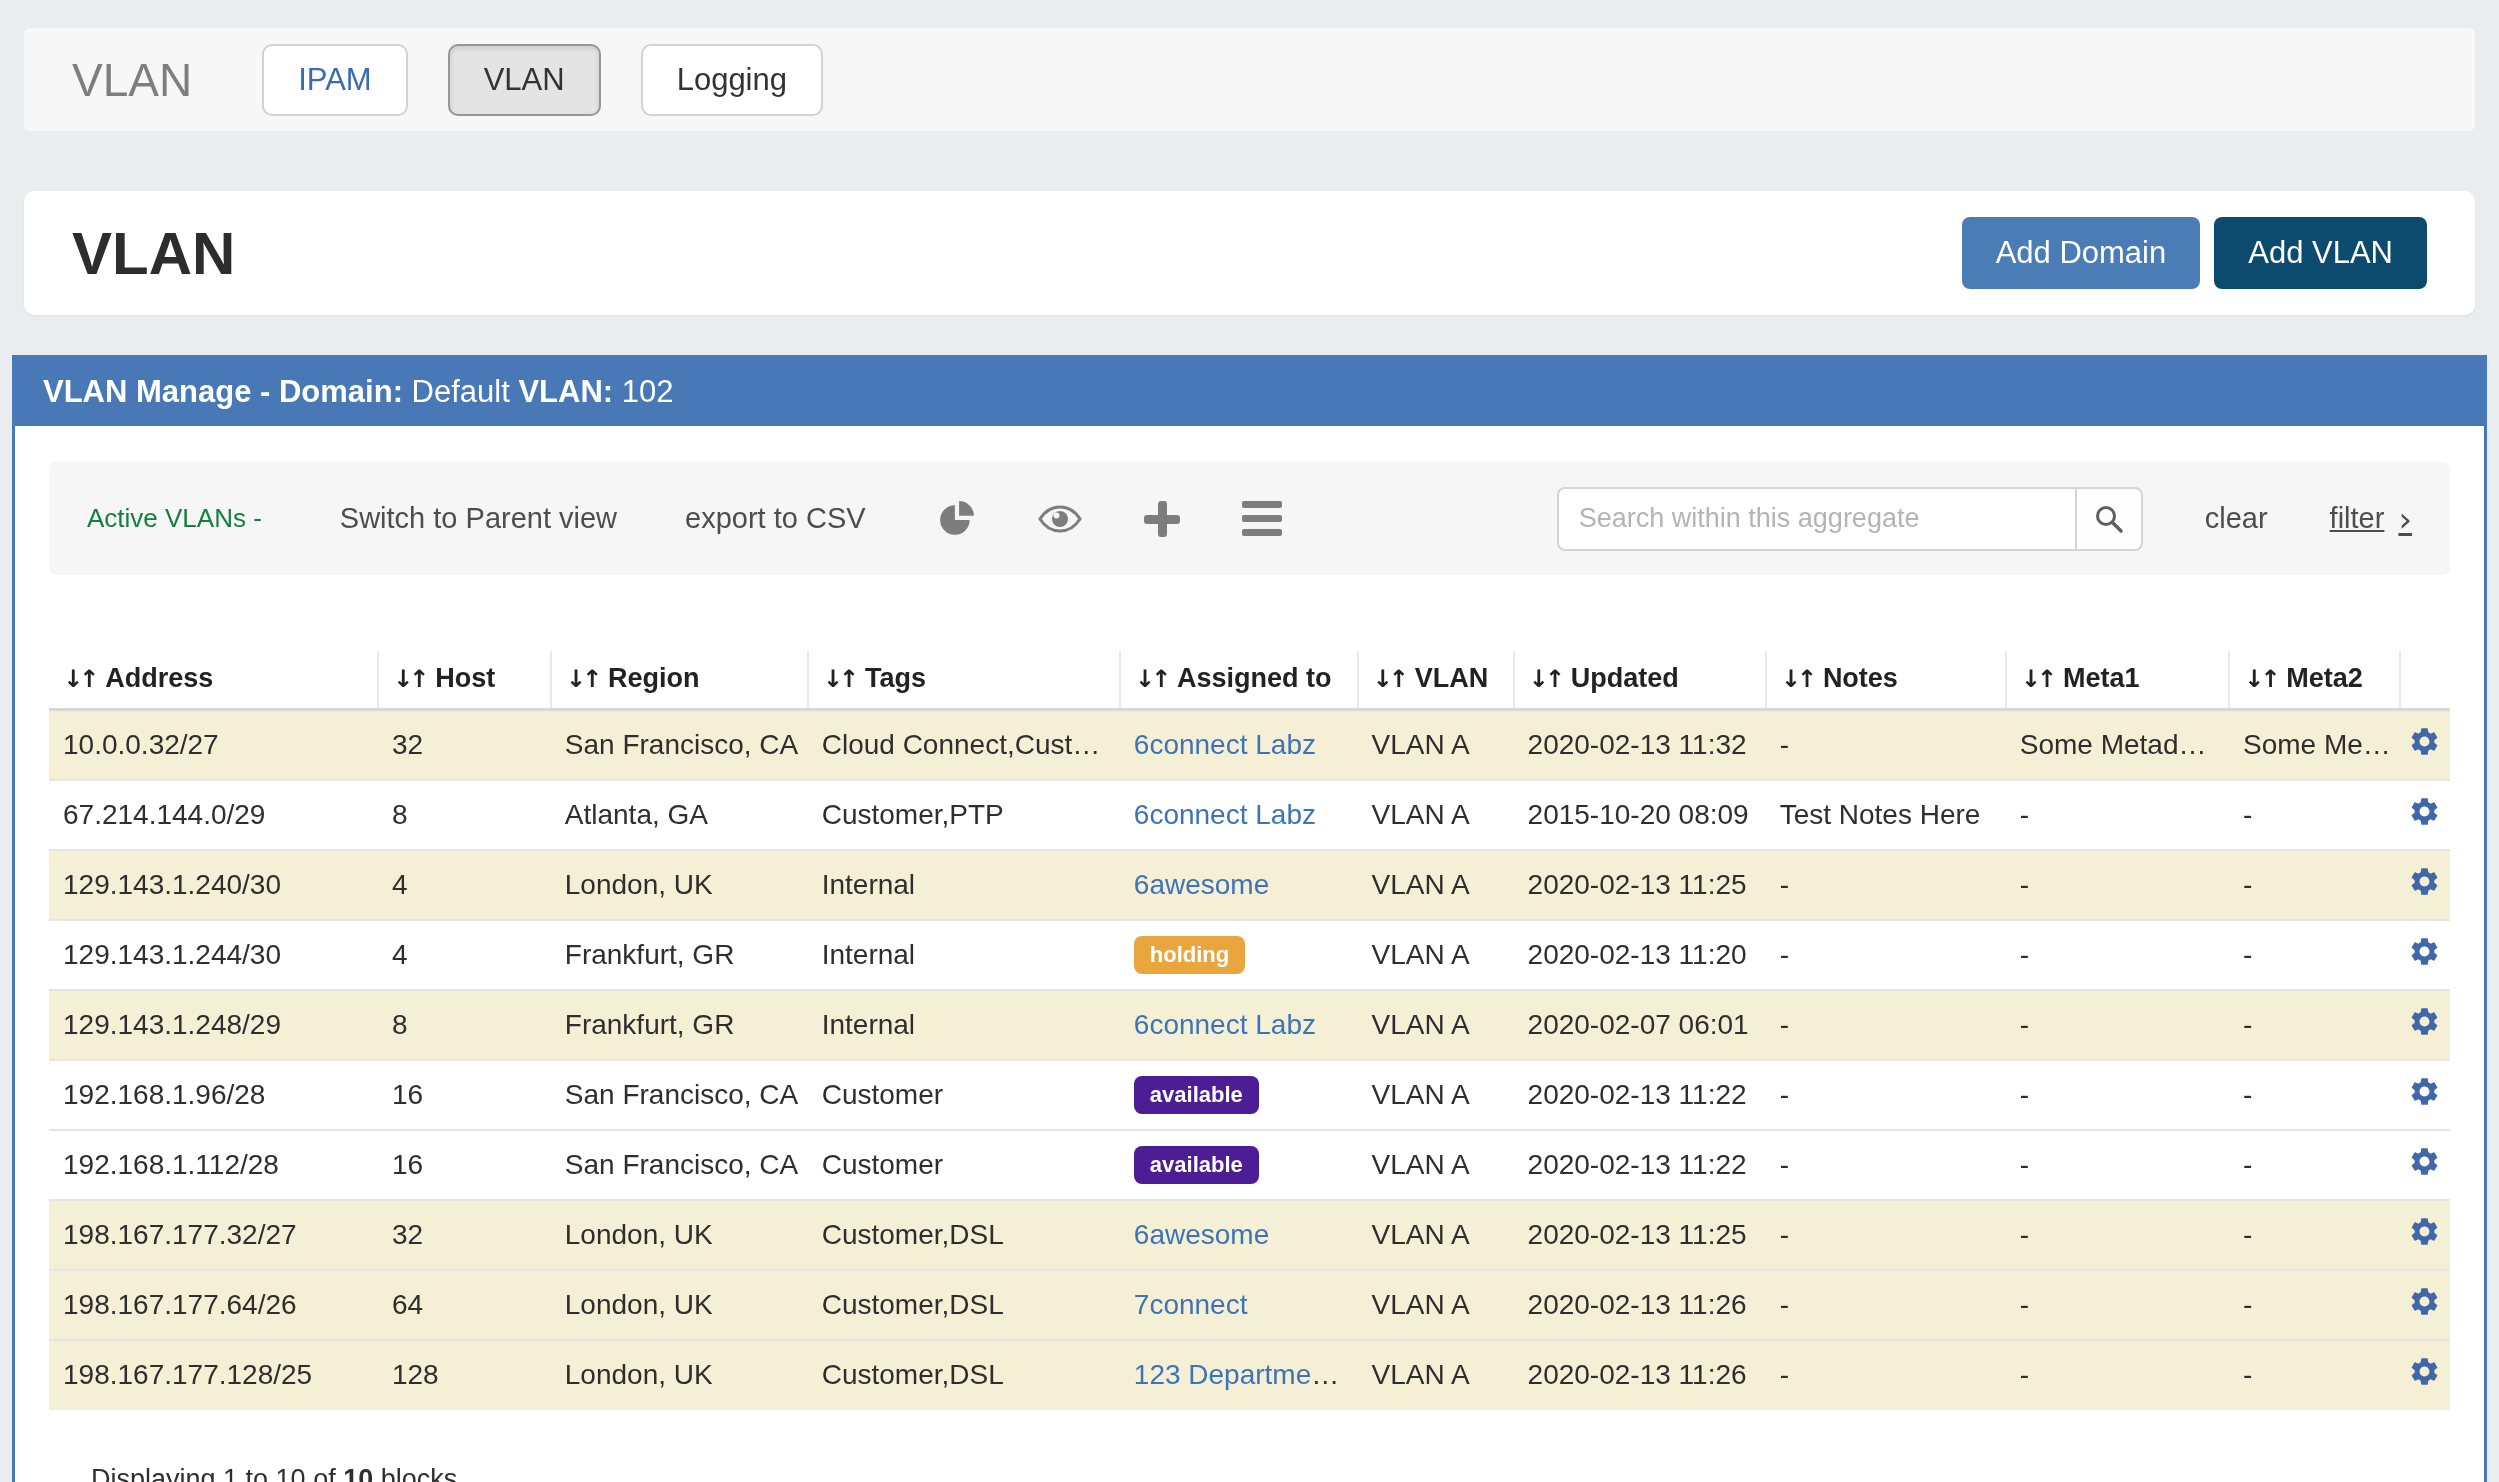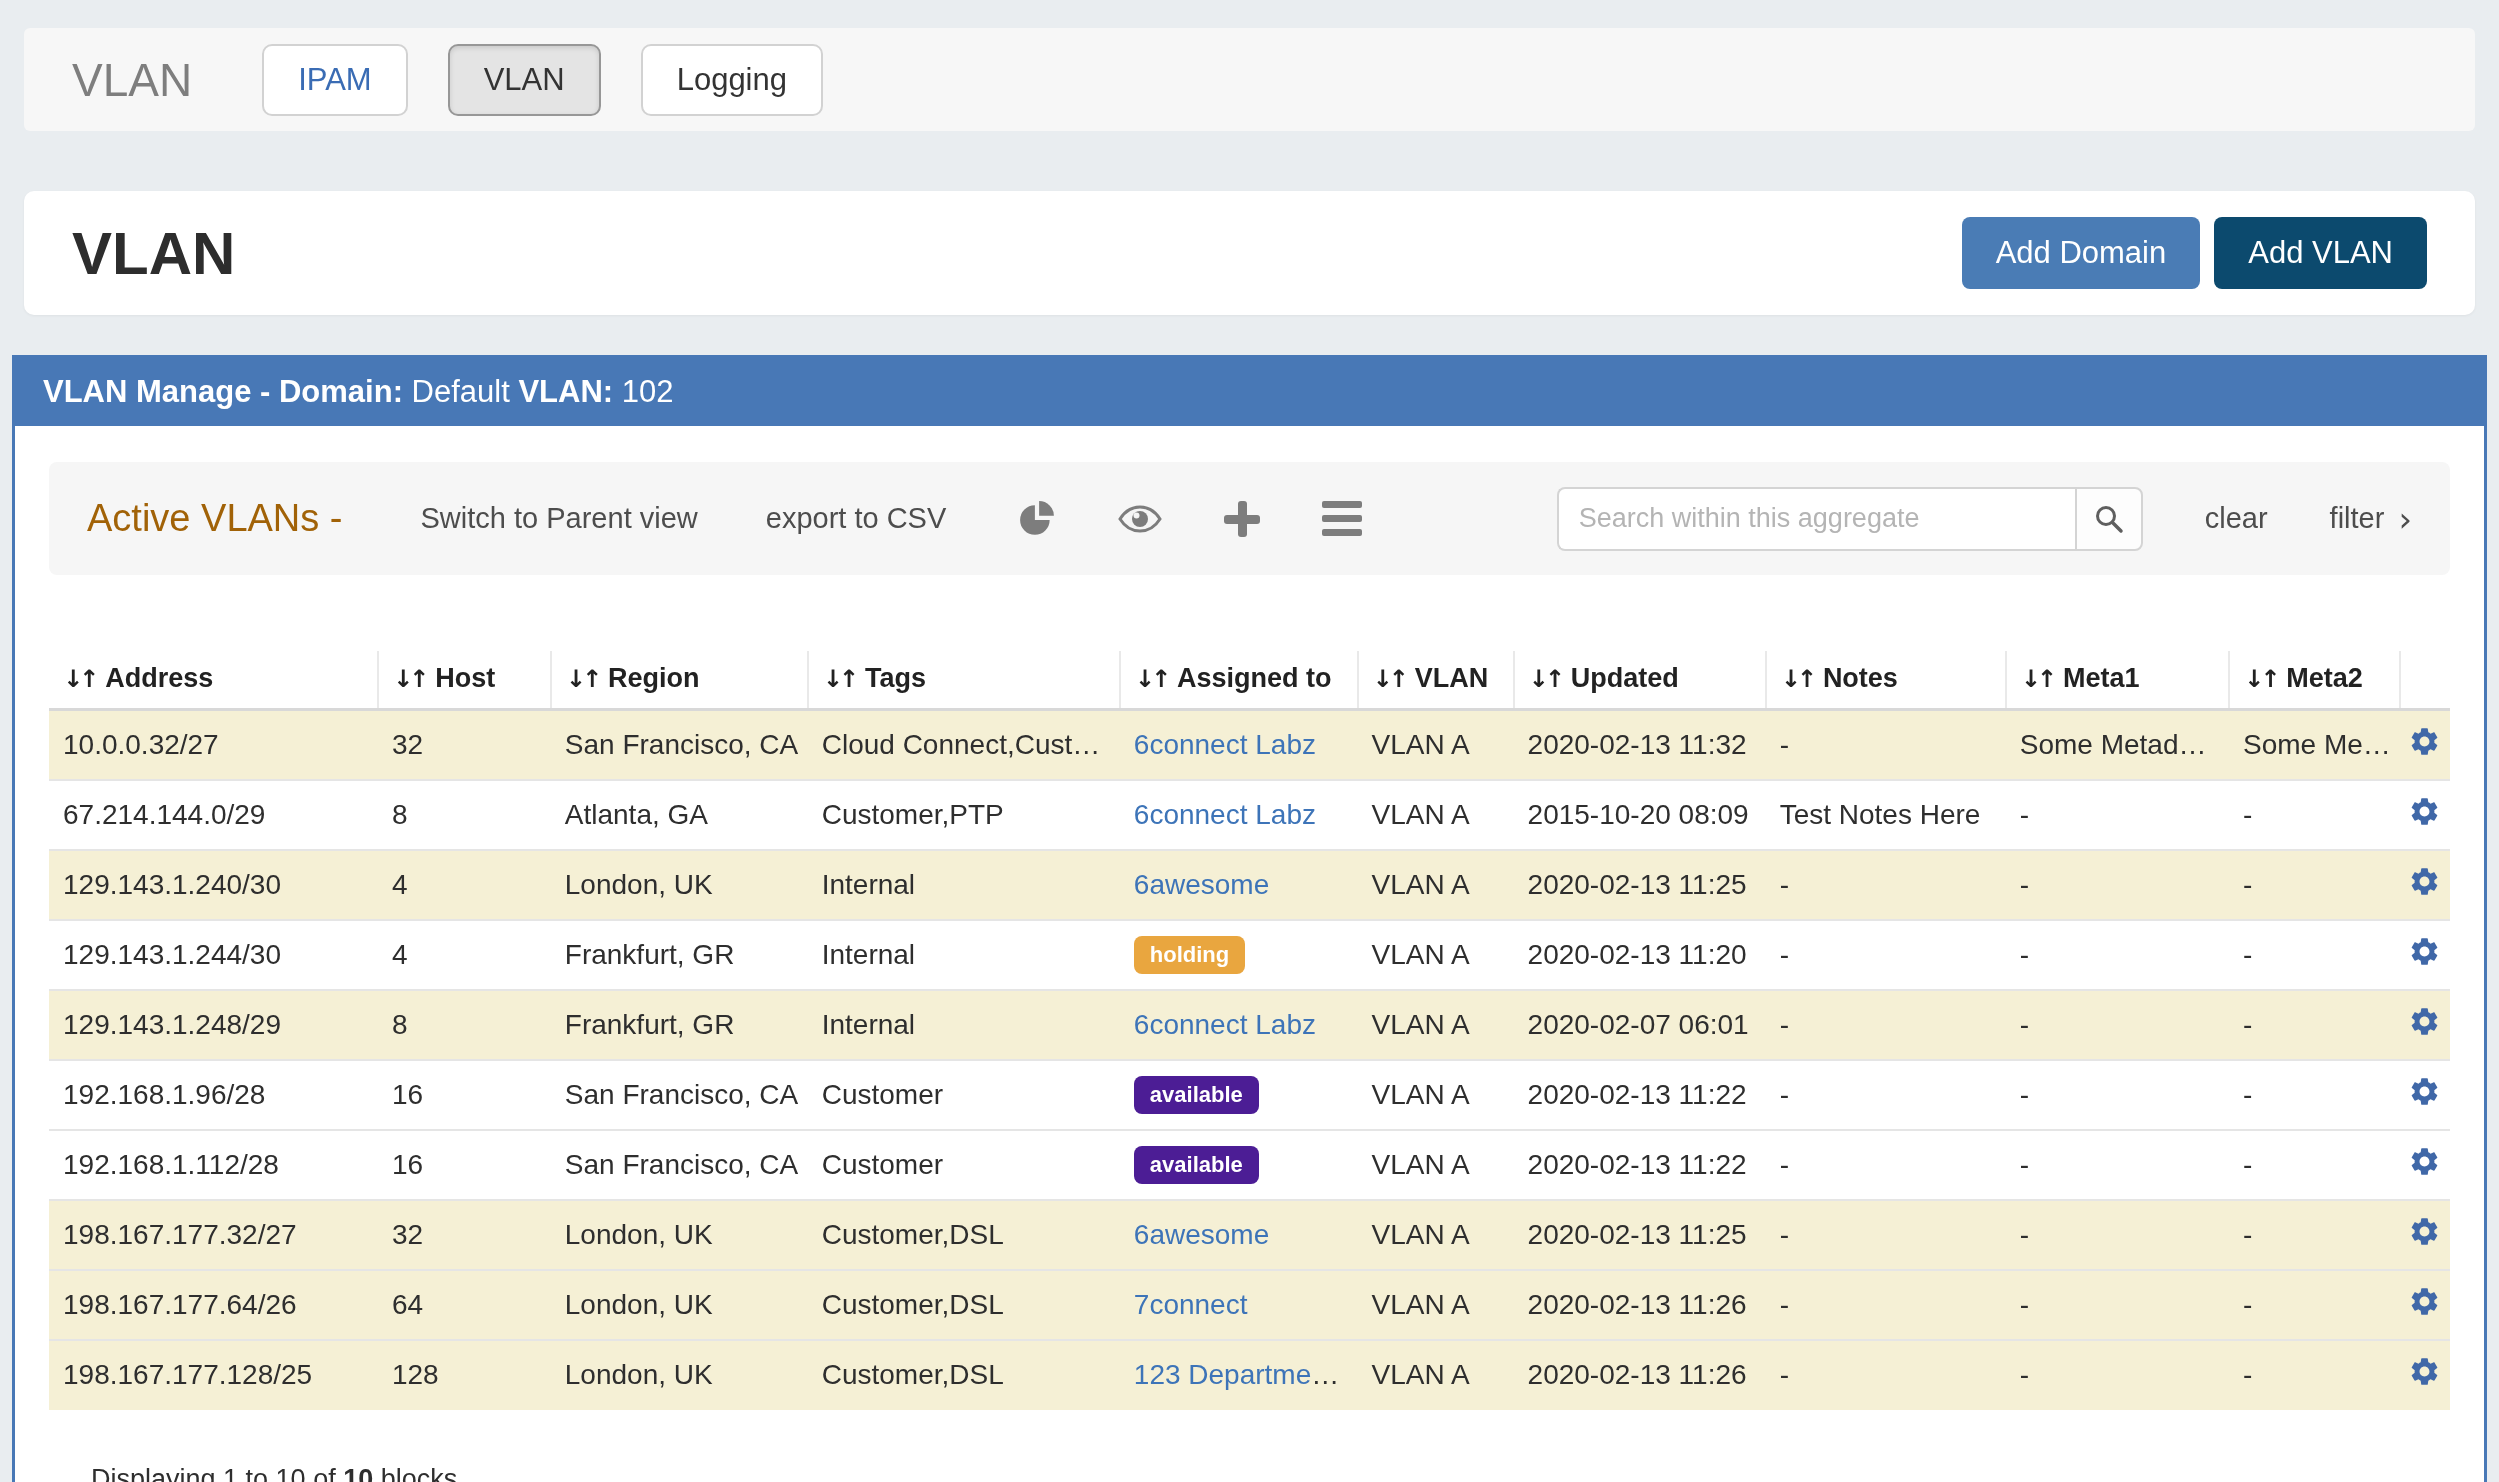--- a/index.html
+++ b/index.html
@@ -52,21 +52,21 @@
   .manage-header {
     background:#4878b6; color:#fff; font-size:31px; padding:16px 28px;
   }
   .manage-header .b { font-weight:bold; }
   .manage-body { padding:36px 34px 0; }
   
   .toolbar {
     background:#f6f6f6; border-radius:8px; height:113px;
     display:flex; align-items:center; padding:0 38px;
   }
-  .toolbar-title { font-size:38px; color:#a16207; }
+  .toolbar-title { font-size:26px; color:#15803d; }
   .toolbar-link { font-size:29px; color:#4d4d4d; cursor:pointer; }
   .link-switch { margin-left:78px; }
   .link-export { margin-left:68px; }
   .icon-row { display:flex; align-items:center; gap:62px; margin-left:72px; }
   .tool-icon { cursor:pointer; display:flex; align-items:center; justify-content:center; }
   .plus-icon { position:relative; width:36px; height:36px; }
   .plus-icon::before, .plus-icon::after {
     content:""; position:absolute; background:#7d7d7d; border-radius:3px;
   }
   .plus-icon::before { left:0; top:14px; width:36px; height:9px; }
@@ -78,21 +78,21 @@
     width:518px; height:64px; border:2px solid #d4d4d4; border-right:none;
     border-radius:8px 0 0 8px; padding:0 20px; font-size:27px; color:#333;
     font-family:"Liberation Sans", sans-serif; background:#fff; outline:none;
   }
   .search-input::placeholder { color:#b4b4b4; }
   .search-btn {
     width:68px; height:64px; border:2px solid #d4d4d4; border-radius:0 8px 8px 0;
     background:#fdfdfd; cursor:pointer; display:flex; align-items:center; justify-content:center;
   }
   .link-clear { margin-left:62px; }
-  .link-filter { margin-left:62px; display:flex; align-items:center; gap:14px; }
+  .link-filter { margin-left:62px; display:flex; align-items:center; gap:14px;text-decoration:underline; }
   .chev { font-family:"DejaVu Sans", sans-serif; font-size:34px; color:#4d4d4d; }
   
   table.vlan-table { width:100%; border-collapse:collapse; table-layout:fixed; margin-top:76px; }
   th {
     text-align:left; font-size:27px; font-weight:bold; color:#222;
     padding:12px 8px 14px 14px; border-right:2px solid #e9e9e9;
     white-space:nowrap; overflow:hidden; cursor:pointer;
   }
   th:last-child { border-right:none; }
   thead tr { border-bottom:3px solid #d8d8d8; }

